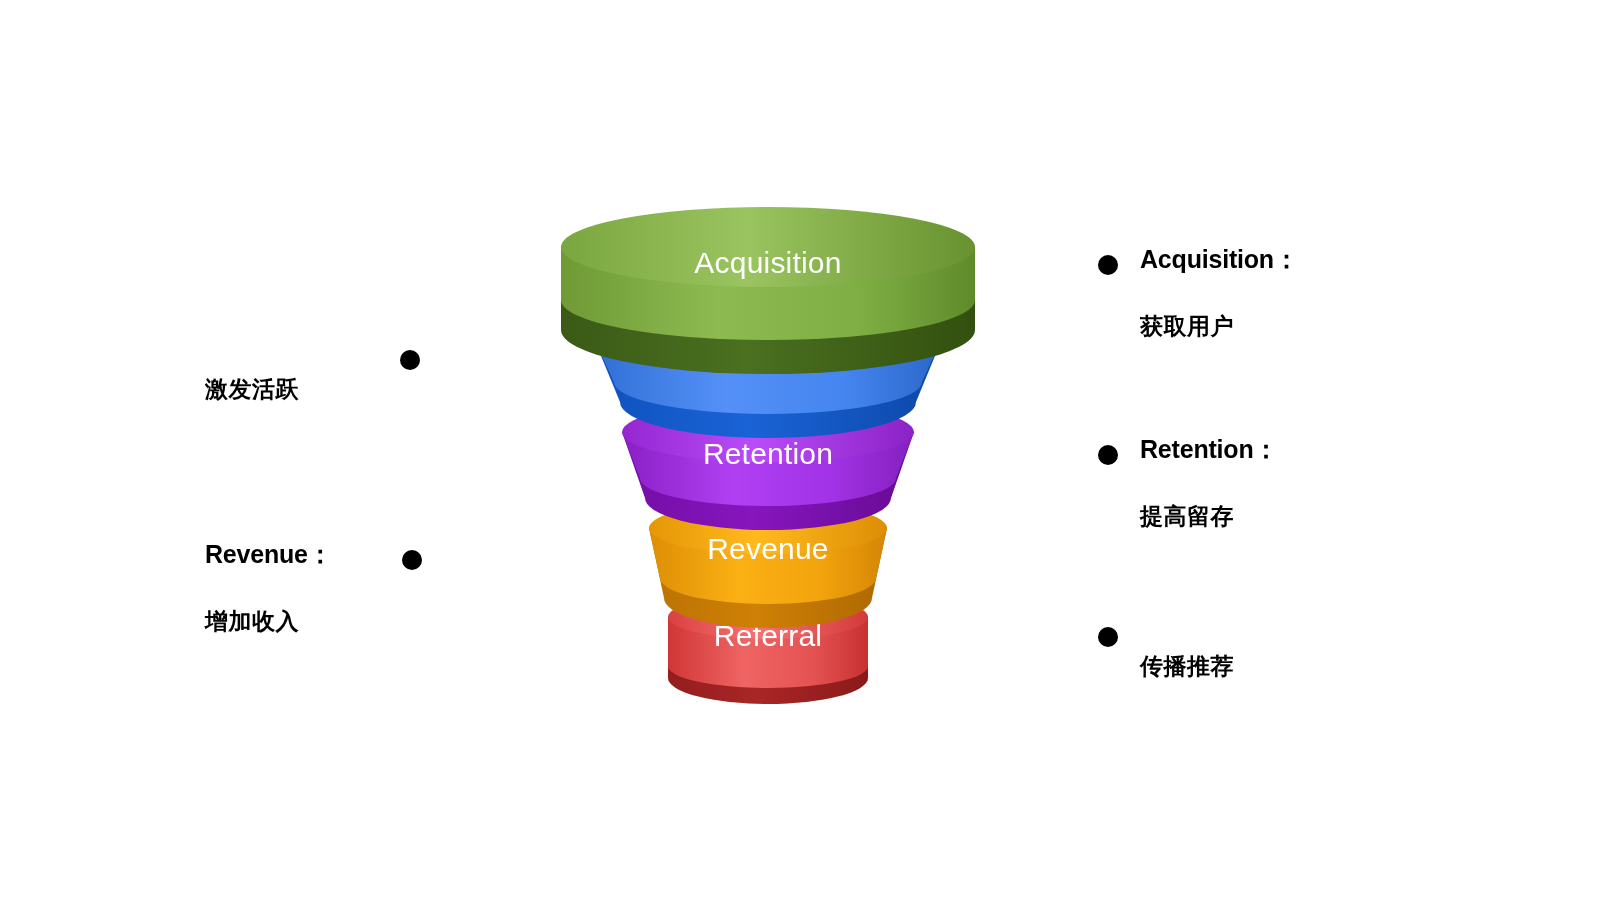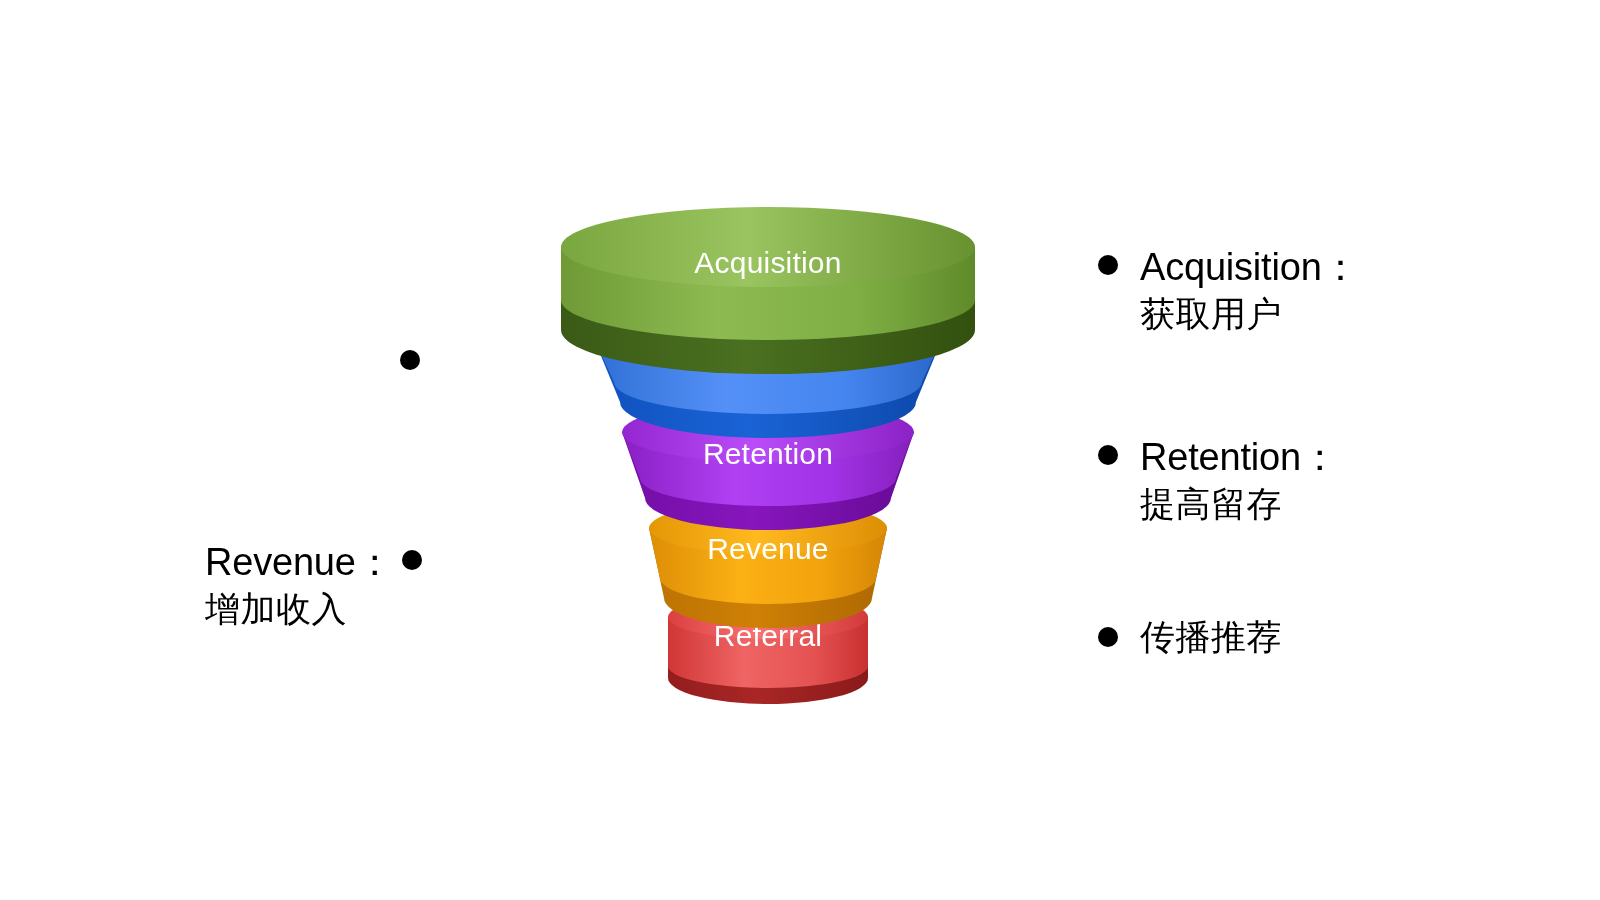--- a/index.html
+++ b/index.html
@@ -39,30 +39,31 @@
   }
   
   .callout {
     position: absolute;
     font-family: "Liberation Sans", "DejaVu Sans", sans-serif;
     color: #000000;
     line-height: 1.28;
     white-space: nowrap;
   }
   .callout .line-en {
-    font-size: 38px;
-    font-weight: 400;
+    font-size: 25px;
+    font-weight: 700;
     letter-spacing: -0.2px;
     display: block;
   }
   .callout .line-cn {
-    font-size: 35px;
-    font-weight: 400;
+    font-size: 23px;
+    font-weight: 700;
     letter-spacing: 0.5px;
     display: block;
+    margin-top: 37px;
   }
   .callout.right { text-align: left; }
   .callout.left  { text-align: left; }
 </style>
 </head>
 <body>
 
 <div id="stage">
 
   <svg class="diagram" viewBox="0 0 1600 900">
@@ -218,20 +219,21 @@
       <circle cx="1108" cy="637" r="10" fill="#000000"></circle>
     </g>
   </svg>
 
   <div class="callout right" style="left:1140px; top:243px;">
     <span class="line-en">Acquisition：</span>
     <span class="line-cn">获取用户</span>
   </div>
 
   <div class="callout left" style="left:205px; top:338px;">
+    <span class="line-cn">激发活跃</span>
   </div>
 
   <div class="callout right" style="left:1140px; top:433px;">
     <span class="line-en">Retention：</span>
     <span class="line-cn">提高留存</span>
   </div>
 
   <div class="callout left" style="left:205px; top:538px;">
     <span class="line-en">Revenue：</span>
     <span class="line-cn">增加收入</span>

